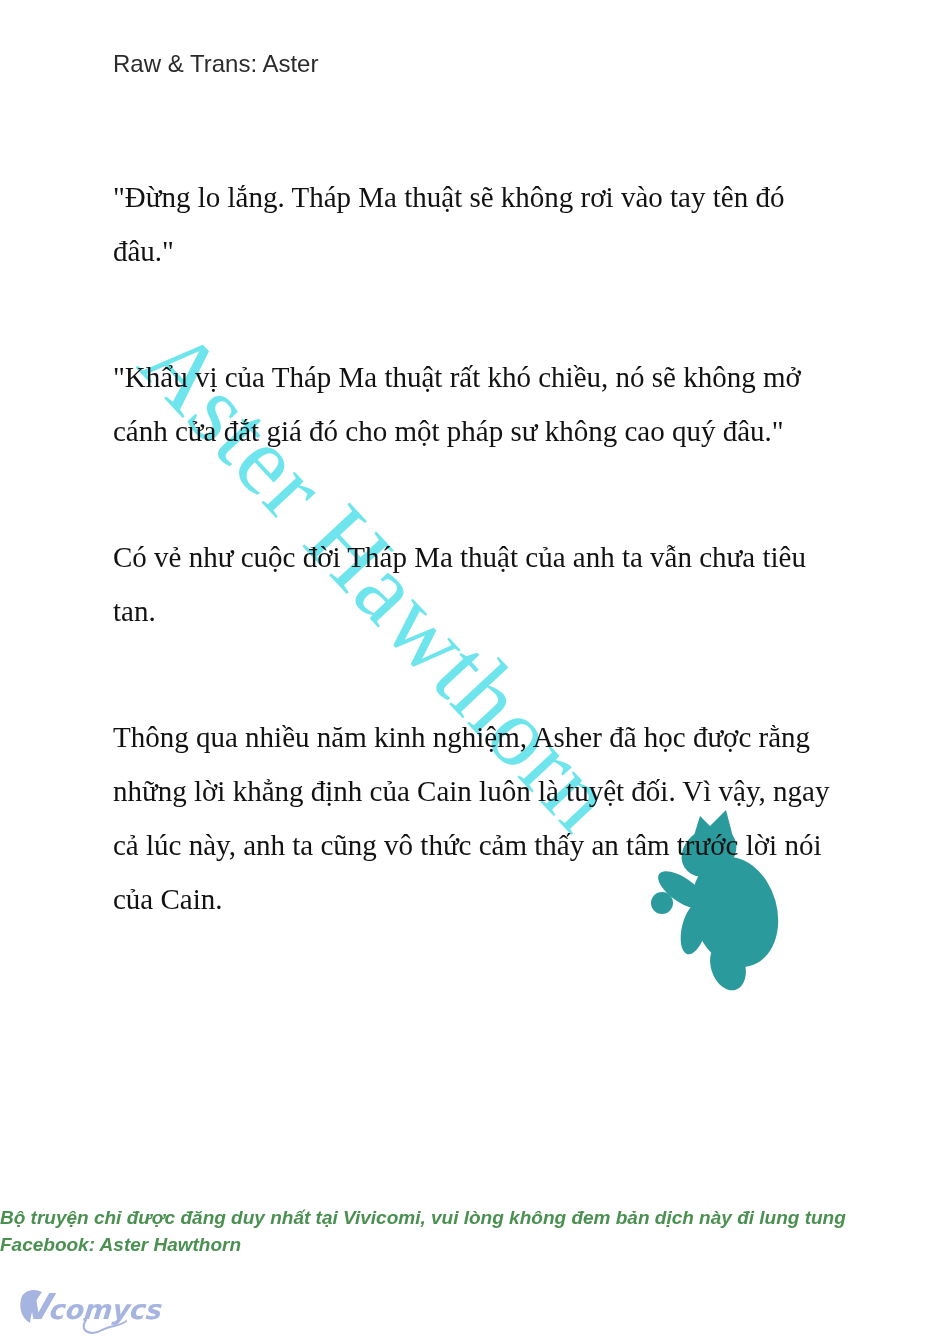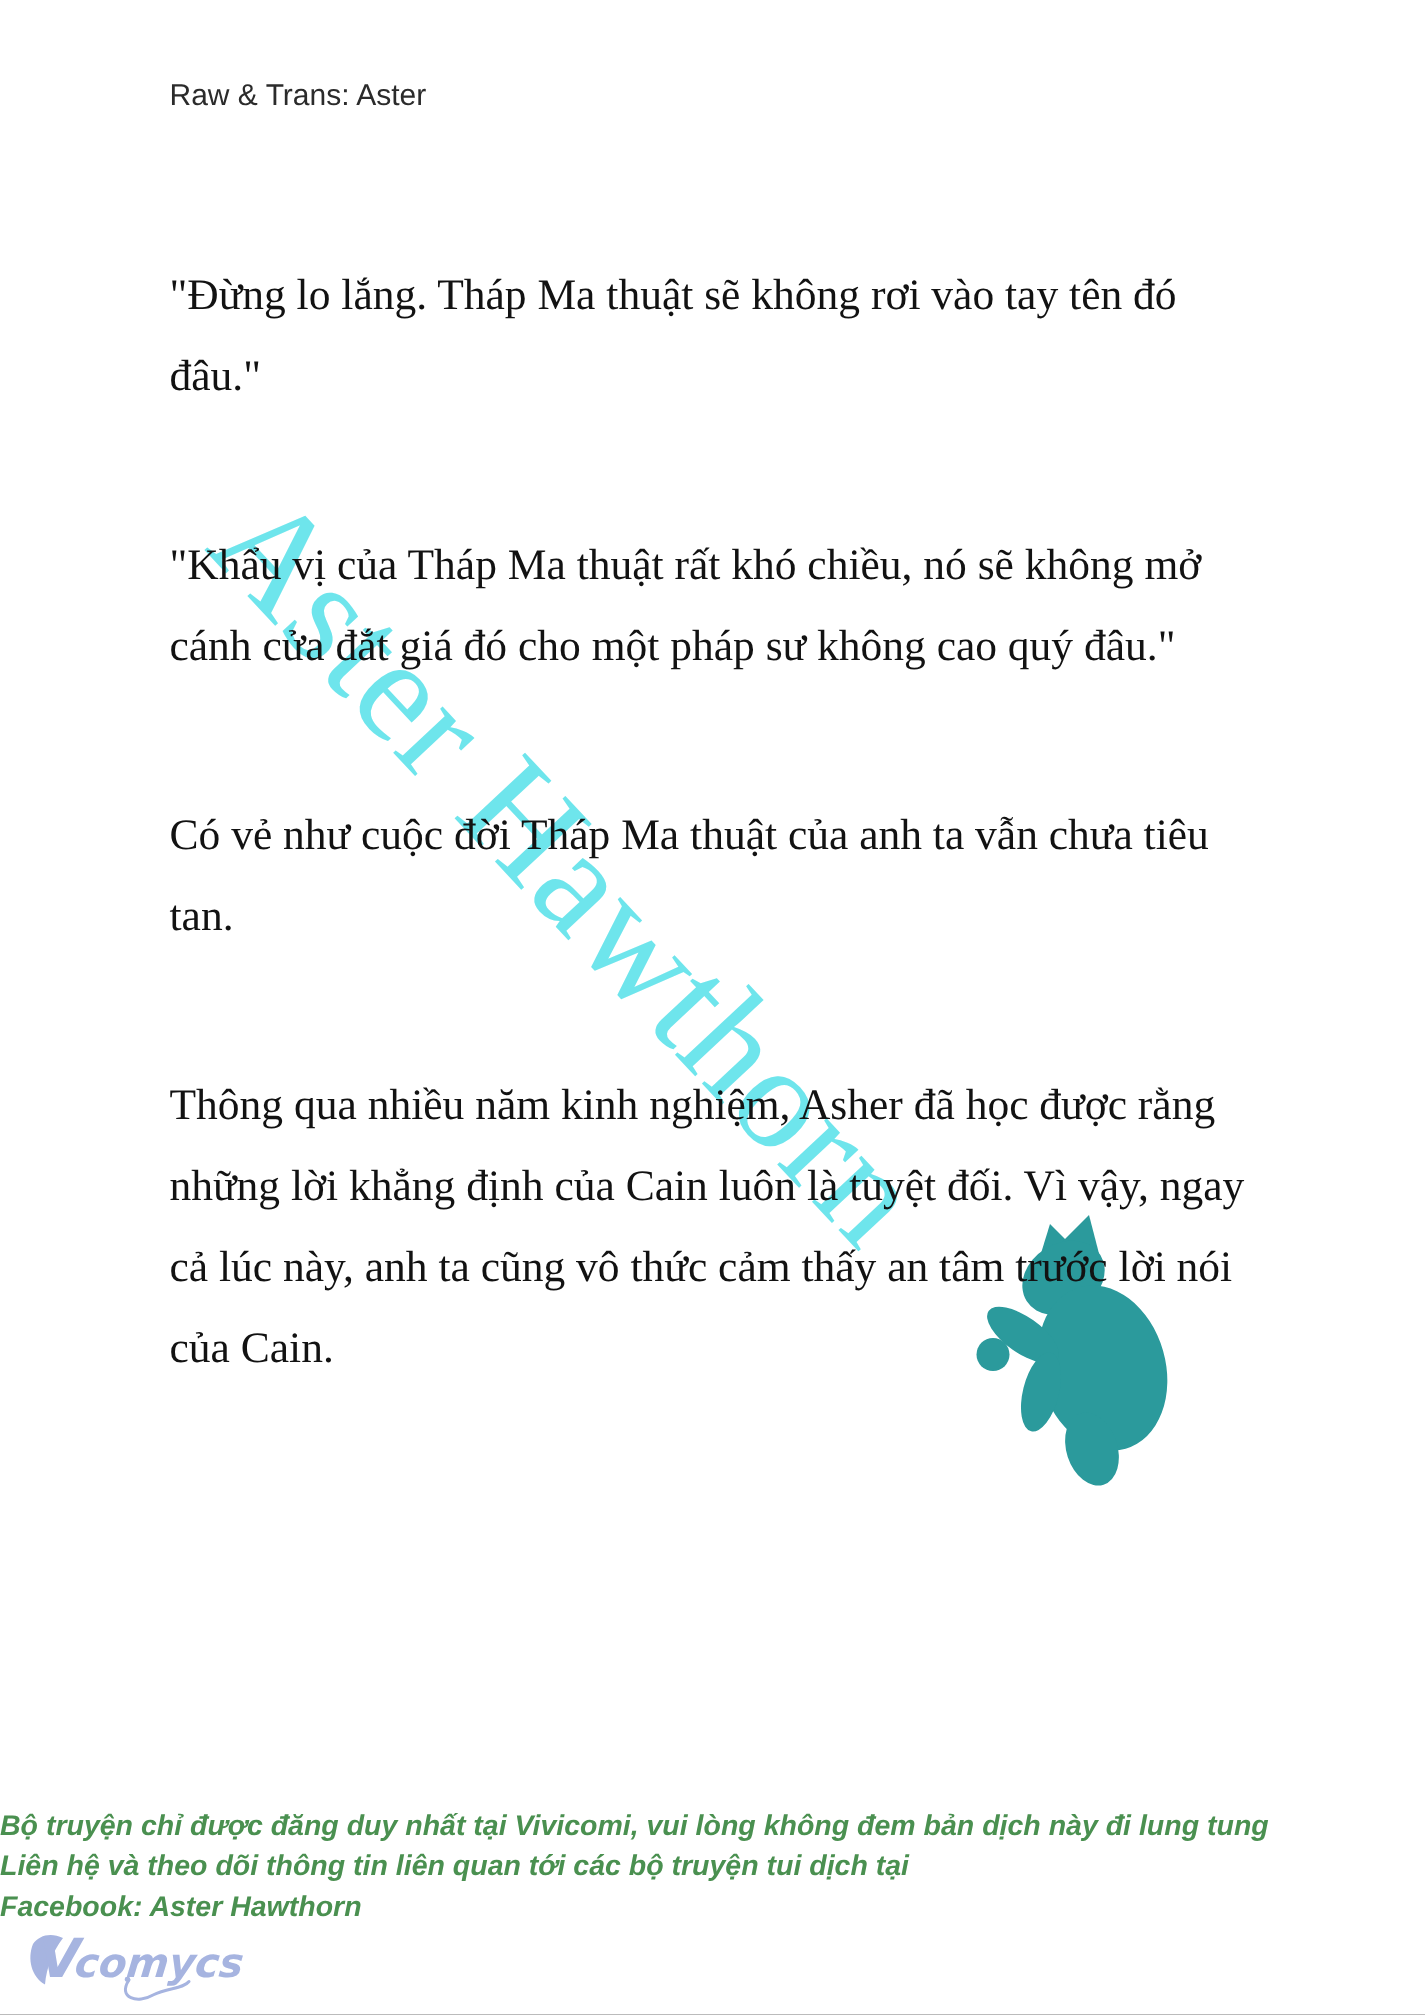--- a/index.html
+++ b/index.html
@@ -38,21 +38,21 @@
     height: 182px;
     color: var(--color-cat, #2b9a9c);
     z-index: 0;
   }
 
   .header {
     position: absolute;
     left: 113px;
     top: 52px;
     font-family: "Liberation Sans", "DejaVu Sans", sans-serif;
-    font-size: 20px;
+    font-size: 24px;
     line-height: 24px;
     color: var(--color-header, #2b2b2b);
     z-index: 2;
   }
 
   .content {
     position: absolute;
     left: 113px;
     top: 170px;
     width: 748px;
@@ -137,21 +137,20 @@
     <p>Có vẻ như cuộc đời Tháp Ma thuật của anh ta vẫn chưa tiêu
 tan.</p>
     <p>Thông qua nhiều năm kinh nghiệm, Asher đã học được rằng
 những lời khẳng định của Cain luôn là tuyệt đối. Vì vậy, ngay
 cả lúc này, anh ta cũng vô thức cảm thấy an tâm trước lời nói
 của Cain.</p>
   </div>
 
   <div class="footer">
     <div>Bộ truyện chỉ được đăng duy nhất tại Vivicomi, vui lòng không đem bản dịch này đi lung tung</div>
-    <div>Liên hệ và theo dõi thông tin liên quan tới các bộ truyện tui dịch tại</div>
     <div>Facebook: Aster Hawthorn</div>
   </div>
 
   <div class="logo">
     <span class="logo-v-wrap">
       <svg class="logo-leaf" width="26" height="40" viewBox="0 0 26 40" aria-hidden="true">
         <path d="M4 10 C 0 20, 3 32, 12 37 C 13 26, 17 15, 24 6 C 16 2, 8 4, 4 10 Z" fill="currentColor"></path>
       </svg>
       <span class="logo-v">V</span>
     </span>

